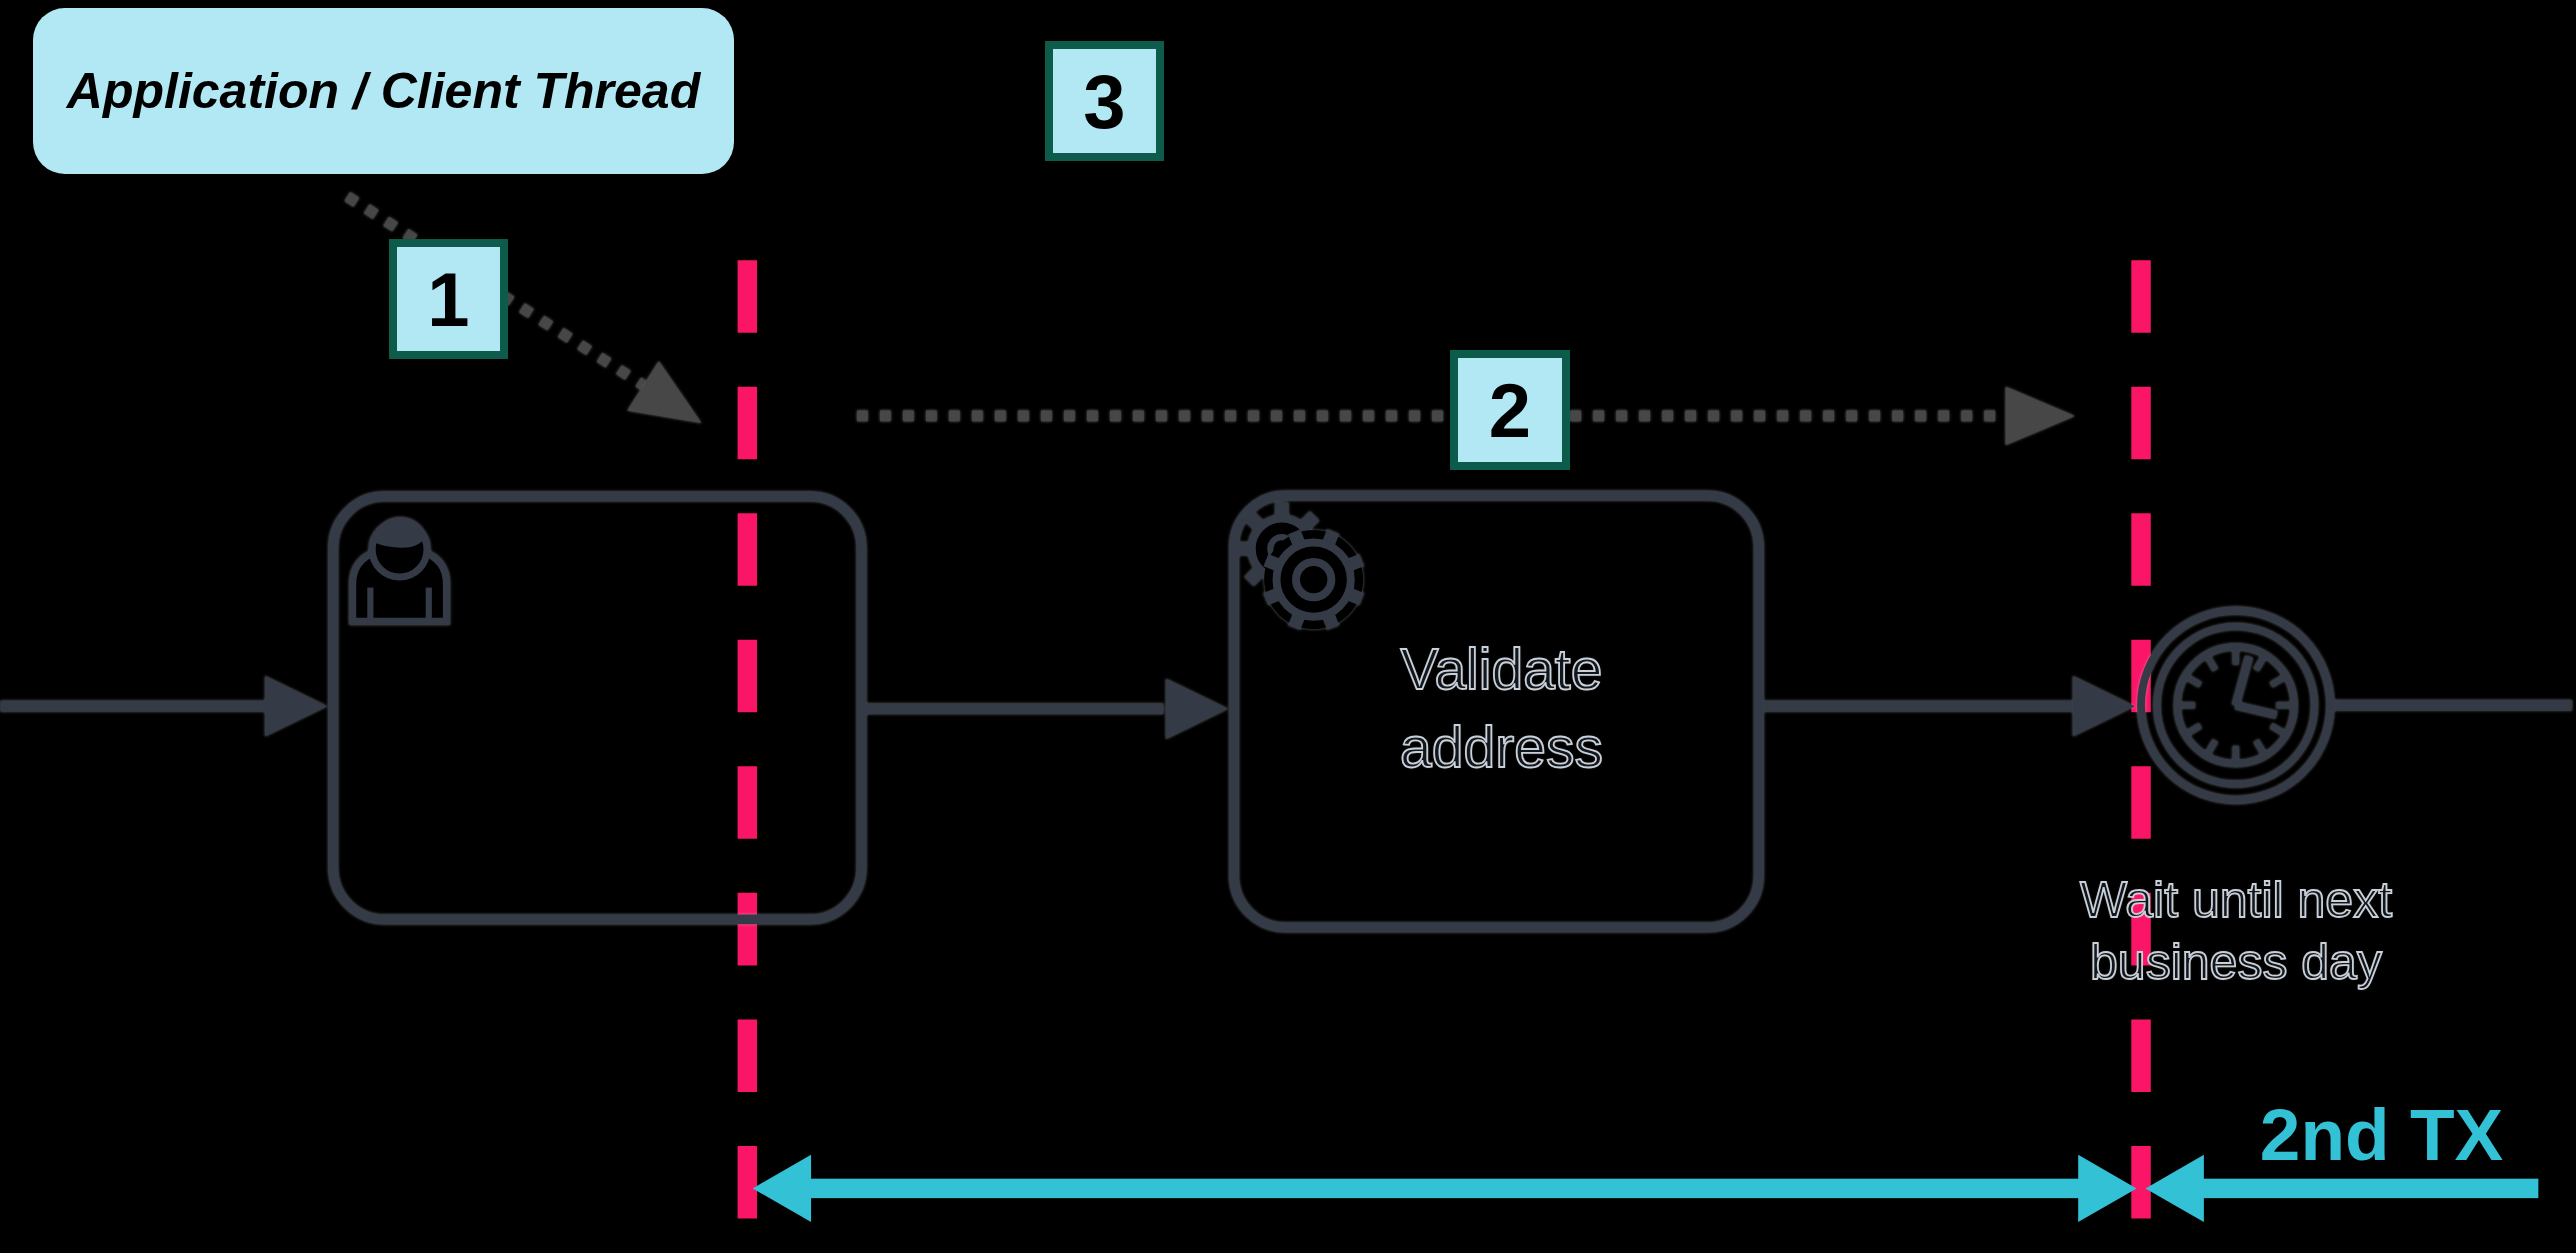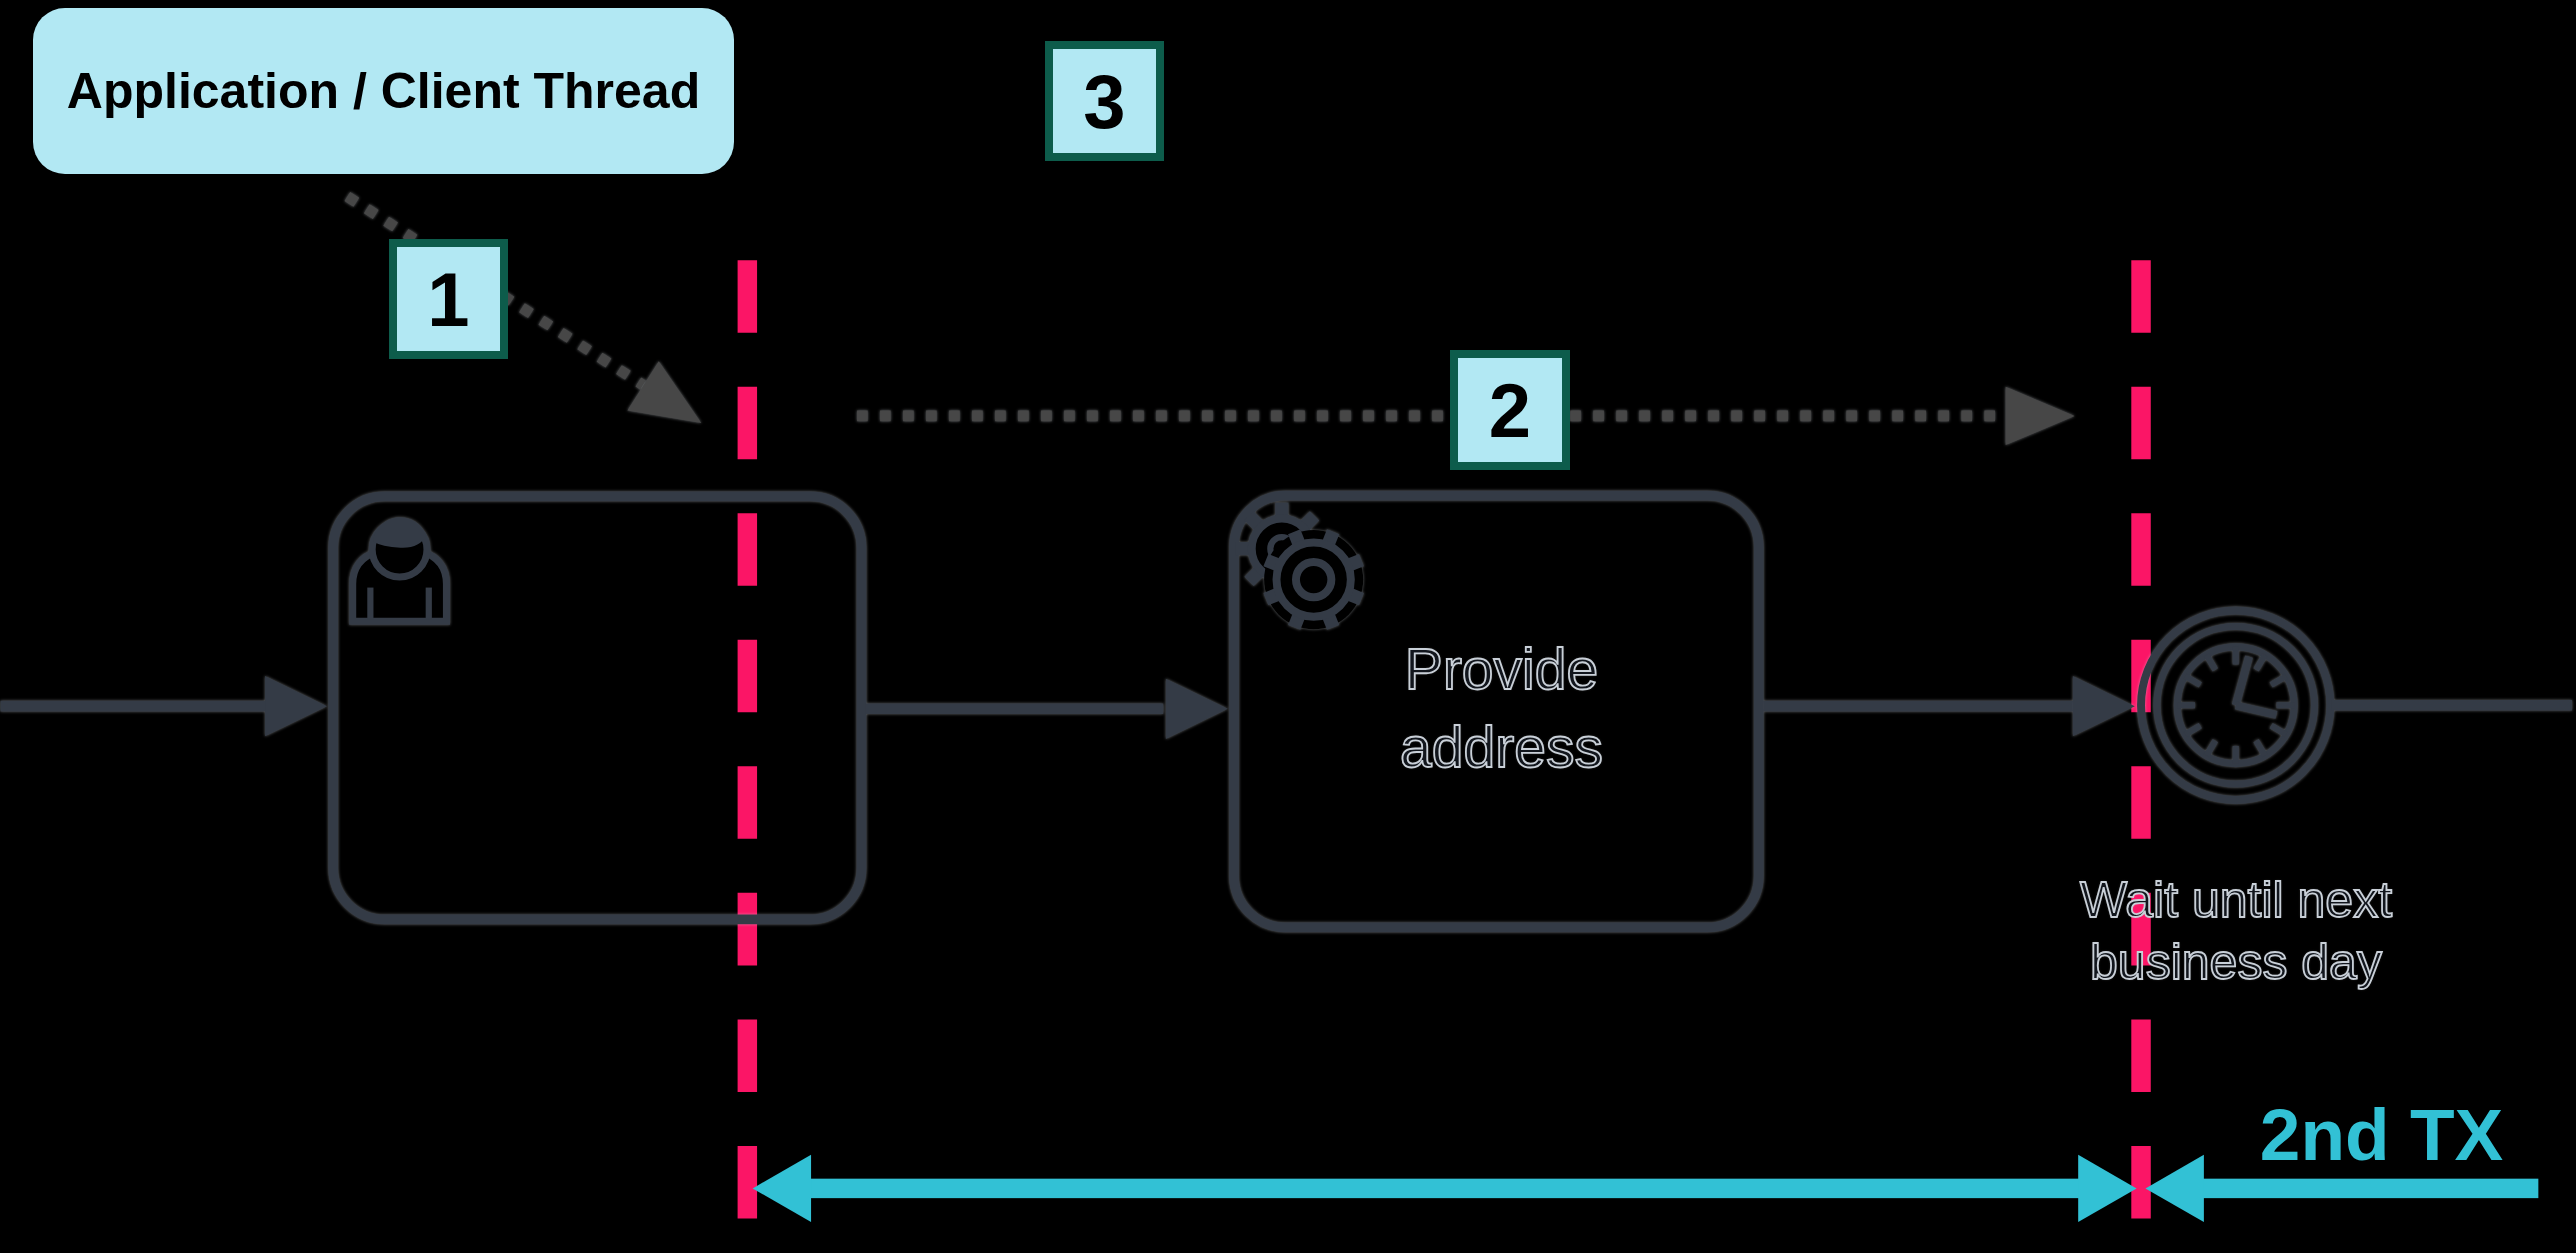--- a/index.html
+++ b/index.html
@@ -18,21 +18,21 @@
   .s-dot{stroke:var(--dot);fill:none;}
   .f-dot{fill:var(--dot);stroke:none;}
   .s-pink{stroke:var(--pink);fill:none;}
   .f-cyan{fill:var(--cyan);stroke:none;}
   .halo-group{filter:drop-shadow(0 0 2px rgba(226,233,240,0.45));}
   
   .abs{position:absolute;}
   .app-label{left:33px;top:8px;width:701px;height:166px;background:var(--panel);
     border-radius:32px;display:flex;align-items:center;justify-content:center;
     text-align:center;font-size:50px;line-height:62px;font-weight:bold;
-    color:var(--label_black);padding:0 27px;box-sizing:border-box;}
+    color:var(--label_black);padding:0 27px;box-sizing:border-box;font-style:italic;}
   .badge{position:absolute;background:var(--panel);border:8px solid var(--badge_border);
     display:flex;align-items:center;justify-content:center;font-weight:bold;
     font-size:76px;color:var(--label_black);box-sizing:border-box;}
   .badge-1{left:389px;top:239px;width:119px;height:120px;}
   .badge-2{left:1450px;top:350px;width:120px;height:120px;}
   .badge-3{left:1045px;top:41px;width:119px;height:120px;}
   .halo-text{color:var(--text_dark);-webkit-text-stroke:1.8px var(--halo);
     text-shadow:0 0 2.7px rgba(255,255,255,0.30);}
   .task-label{position:absolute;text-align:center;font-size:57px;line-height:78px;}
   .task-label-1{left:420px;top:590px;width:354px;}
@@ -163,21 +163,21 @@
     <span>1</span>
   </div>
   <div class="badge badge-2">
     <span>2</span>
   </div>
   <div class="badge badge-3">
     <span>3</span>
   </div>
 
 
-  <div class="task-label task-label-2 halo-text">Provide address</div>
+  <div class="task-label task-label-2 halo-text">Validate address</div>
 
   <div class="abs timer-label halo-text">Wait until next business day</div>
 
 
   <div class="tx-label tx-label-2">2nd TX</div>
 
 </div>
 
 
 </body></html>

